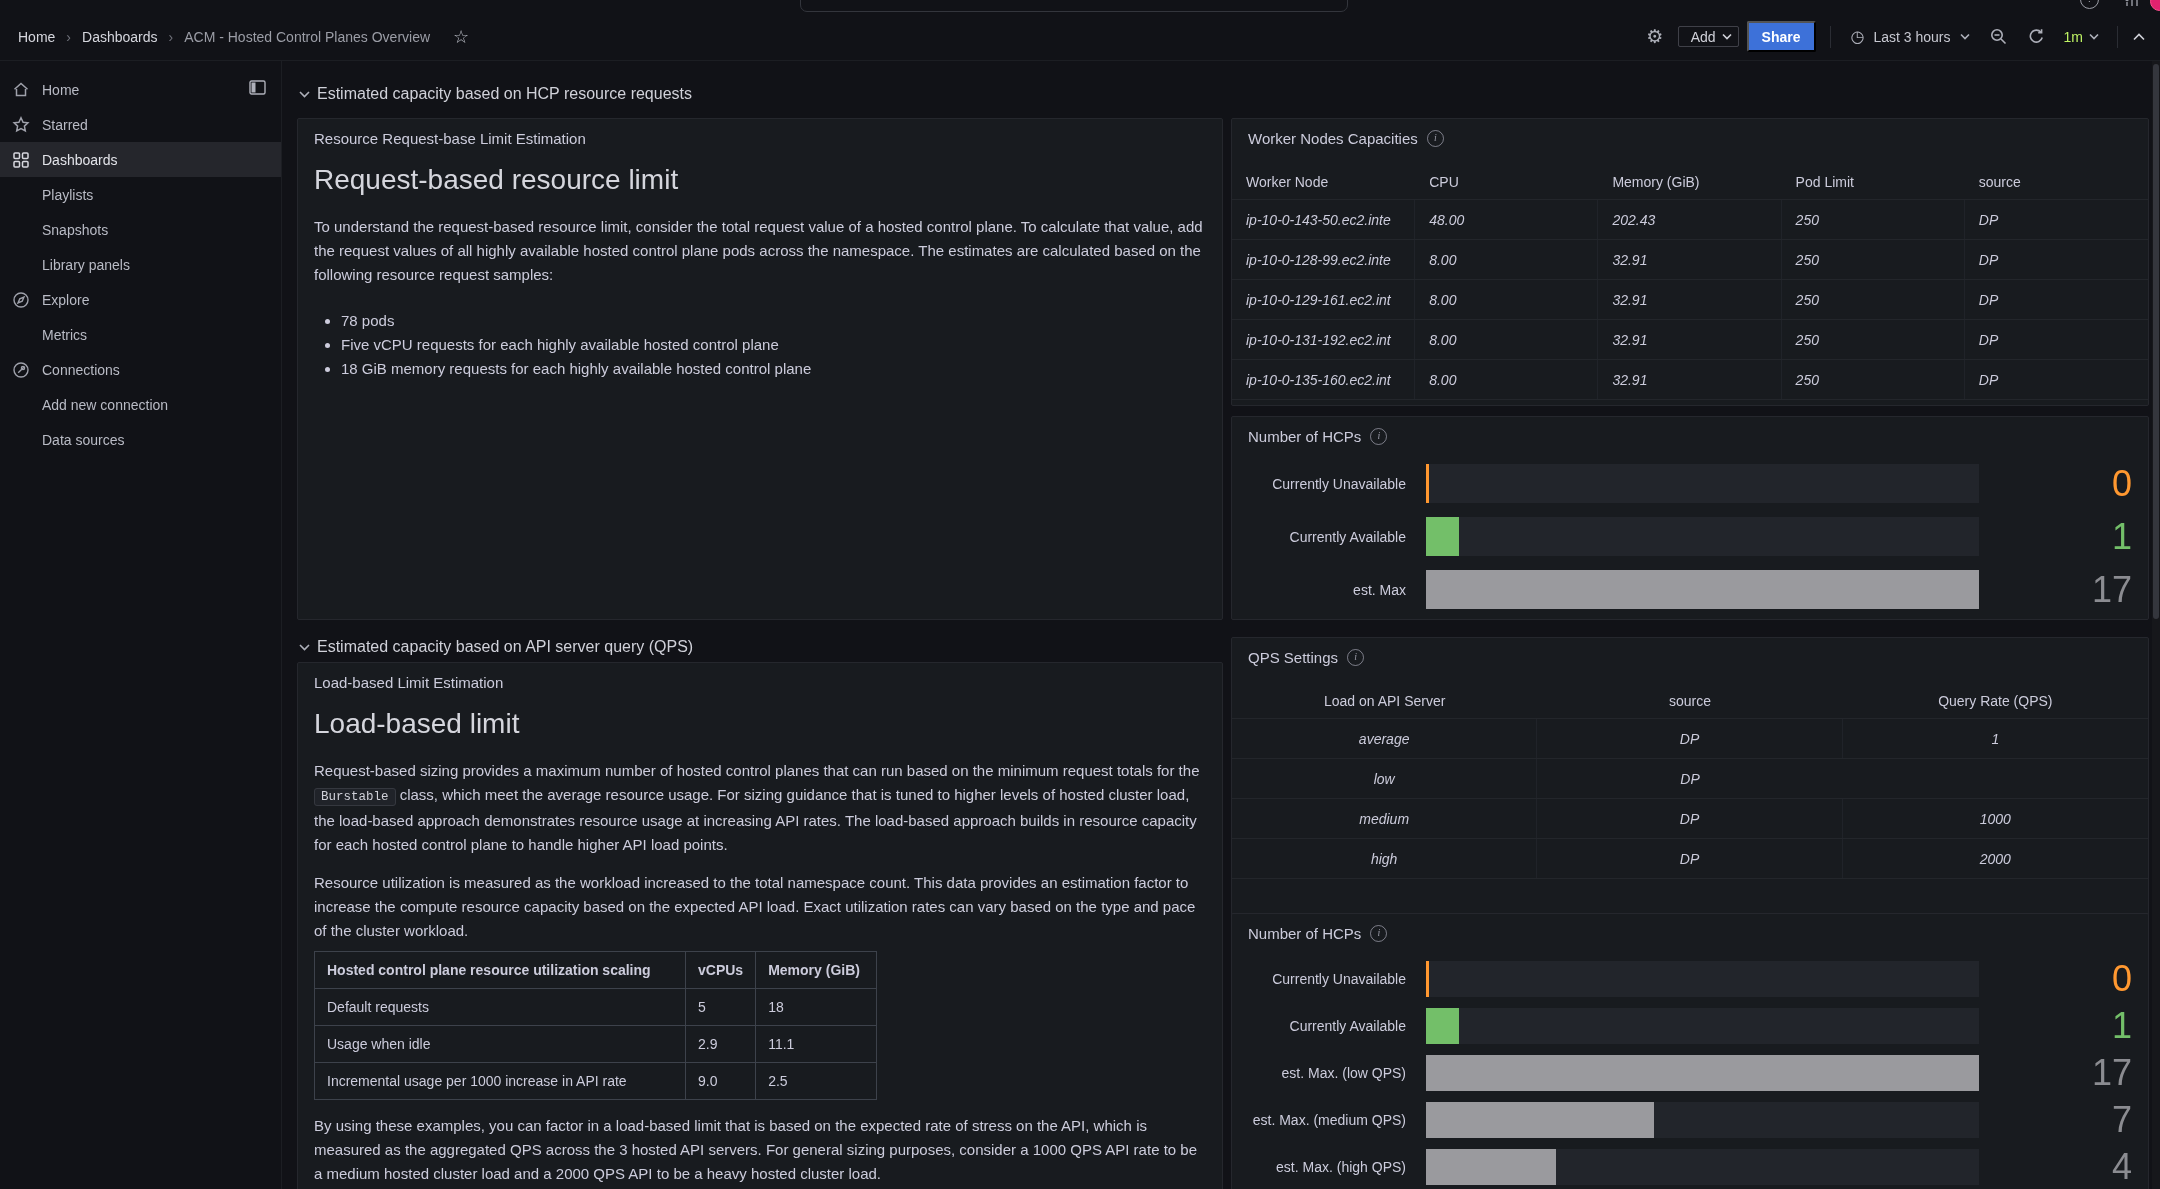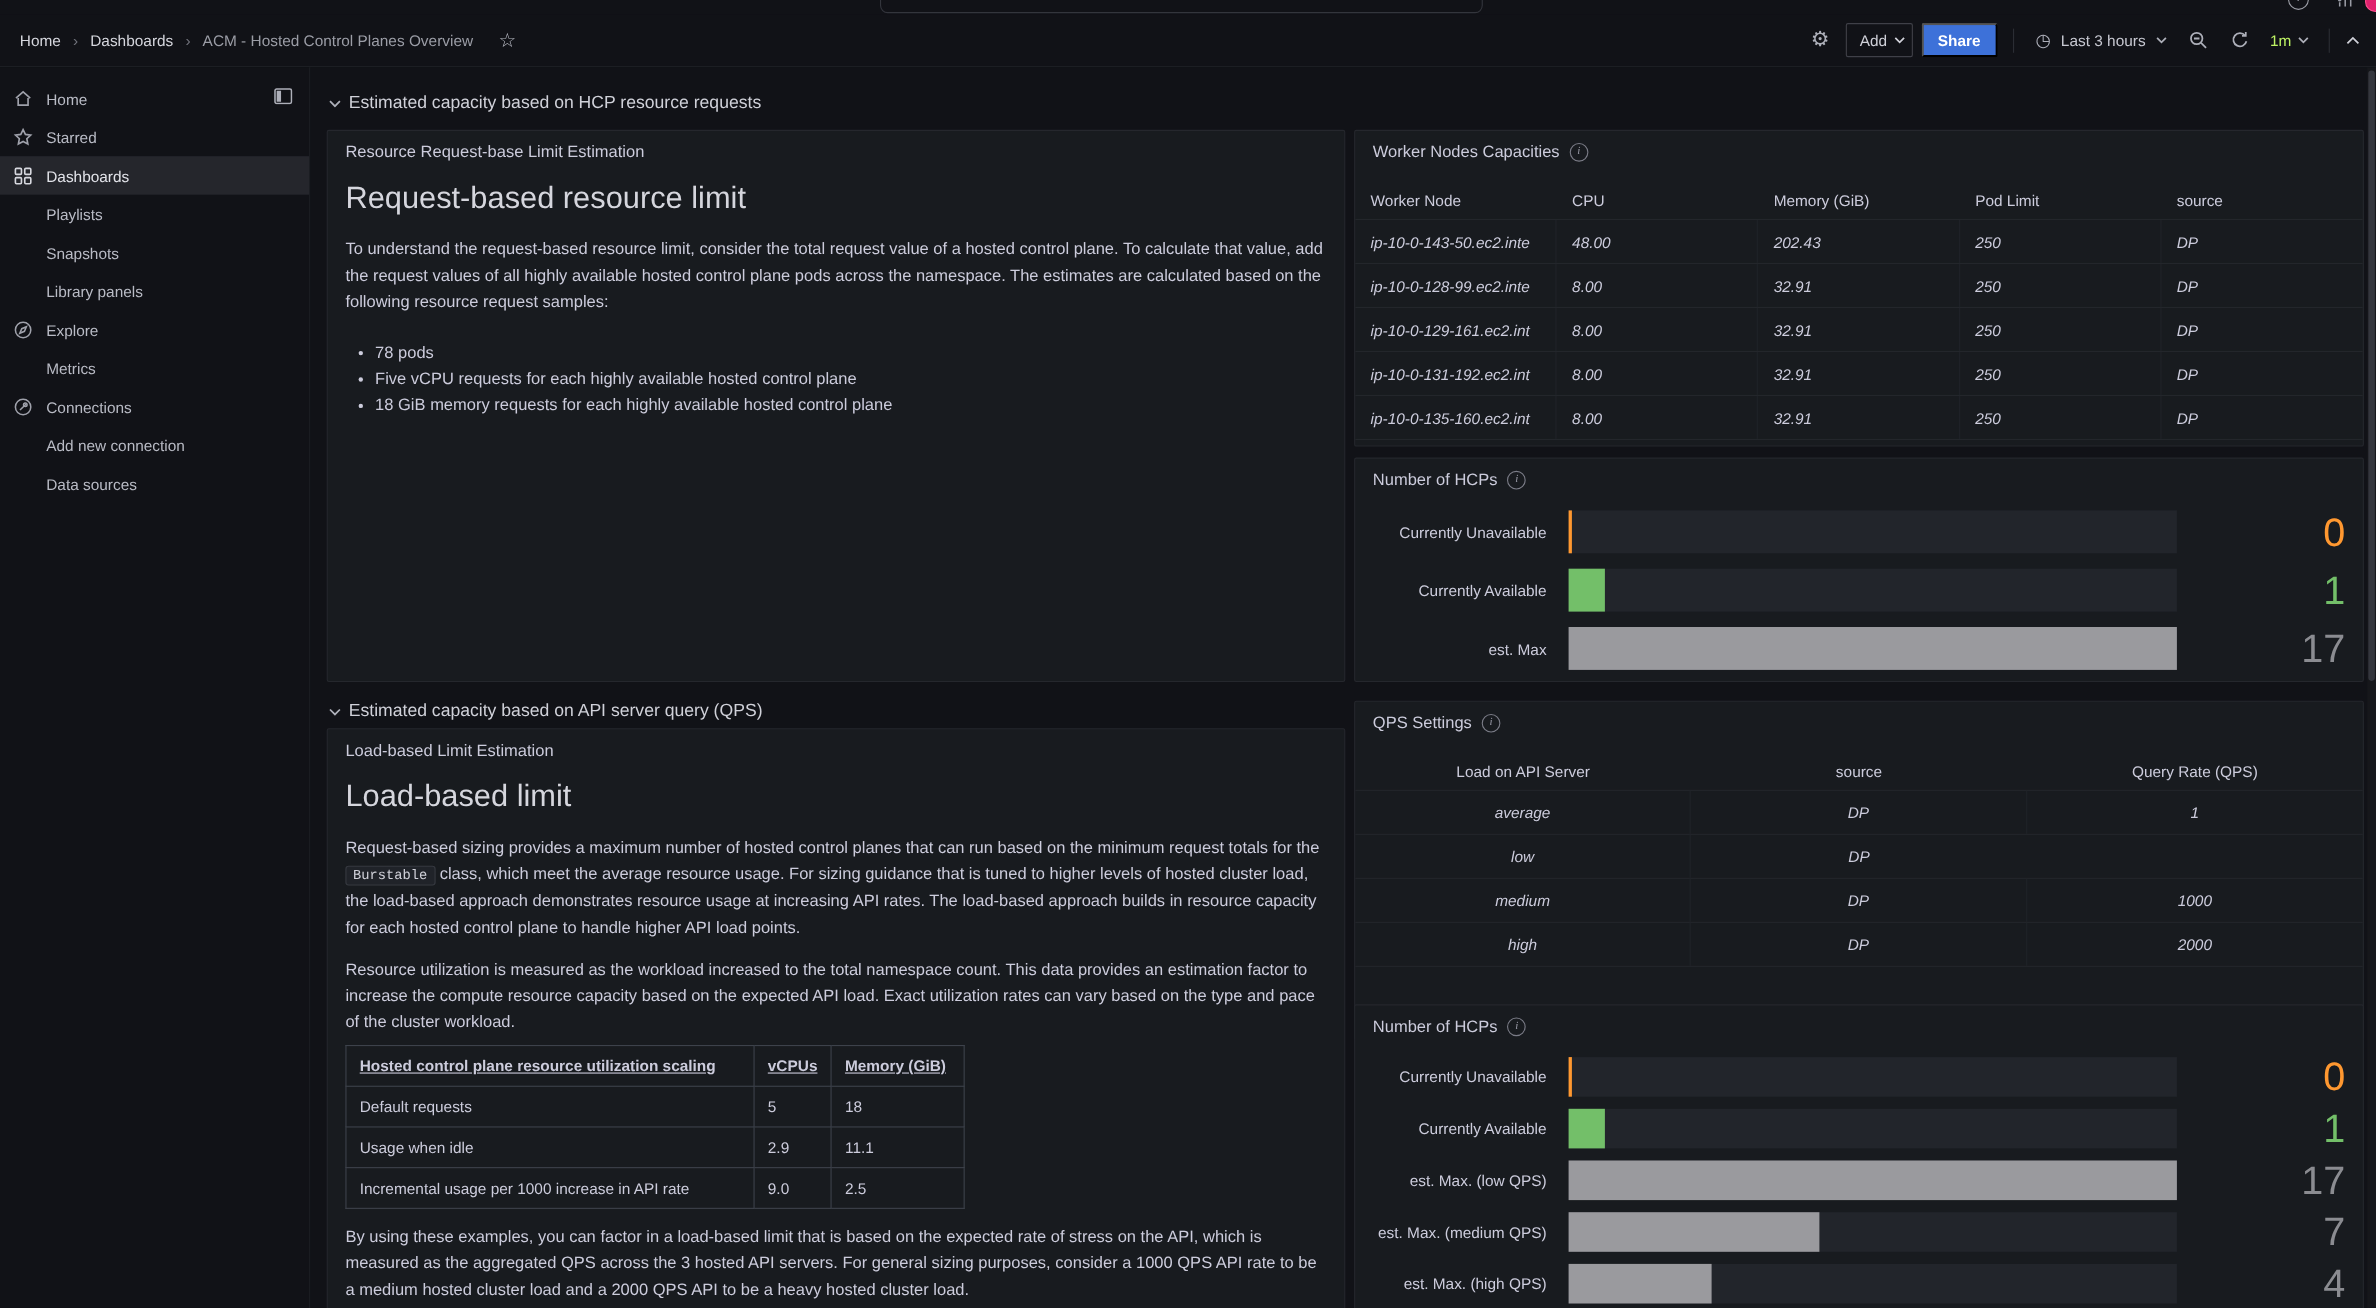--- a/index.html
+++ b/index.html
@@ -20,21 +20,21 @@
   .toolbar{position:absolute;left:0;top:13px;width:100%;height:48px;box-sizing:border-box;
            border-bottom:1px solid #1c1e23;display:flex;align-items:center;padding:0 14px 0 18px;background:#111217;z-index:4;}
   .crumbs{display:flex;align-items:center;gap:11px;font-size:14px;}
   .crumb{color:#d5d6dd;cursor:pointer;}
   .crumb.current{color:#9b9da6;}
   .crumb-sep{color:#70727b;font-size:14px;}
   .star-btn{margin-left:12px;color:#b7b9c2;font-size:18px;line-height:18px;}
   .tb-right{margin-left:auto;display:flex;align-items:center;gap:8px;}
   .icon-btn{width:30px;height:30px;display:flex;align-items:center;justify-content:center;color:#adafb9;}
   .gear-glyph{font-size:19px;line-height:19px;font-family:"DejaVu Sans",sans-serif;}
-  .btn-add{height:31px;padding:0 6px 0 12px;border:1px solid rgba(204,204,220,.25);border-radius:2px;
+  .btn-add{height:21px;padding:0 6px 0 12px;border:1px solid rgba(204,204,220,.25);border-radius:2px;
            display:flex;align-items:center;gap:6px;font-size:14px;color:#d0d1d9;background:transparent;}
   .btn-share{height:31px;padding:0 13px;background:#3d71d9;border-radius:2px;color:#fff;
              font-size:14px;font-weight:700;display:flex;align-items:center;}
   .tb-div{width:1px;height:22px;background:#2b2d34;margin:0 6px;}
   .time-btn{display:flex;align-items:center;gap:9px;font-size:14px;color:#c7c8d1;height:31px;padding:0 6px;}
   .clock-glyph{font-size:16px;line-height:16px;color:#adafb9;font-family:"DejaVu Sans",sans-serif;}
   .interval{display:flex;align-items:center;gap:6px;font-size:14px;color:#bef264;height:31px;padding:0 4px;}
   
   .sidebar{position:absolute;left:0;top:61px;width:282px;bottom:0;box-sizing:border-box;
            border-right:1px solid #1c1e23;padding-top:11px;background:#111217;}
@@ -62,21 +62,21 @@
   .md{padding:0 16px;font-size:15px;line-height:24px;color:#ccccdc;}
   .md-h1{font-size:28px;font-weight:500;margin:10px 0 18px;color:#d5d6dd;line-height:34px;}
   .md p{margin:0;}
   .md .p-gap{margin-top:14px;}
   .md ul{margin:22px 0 0;padding-left:27px;}
   .md li{margin:0;}
   .code-chip{font-family:"Liberation Mono",monospace;font-size:12.5px;background:#202329;
              border:1px solid #35383f;border-radius:3px;padding:1px 6px;color:#d0d1d9;}
   .mdtable{border-collapse:collapse;margin-top:8px;font-size:14px;color:#ccccdc;}
   .mdtable th,.mdtable td{border:1px solid #3d424b;padding:6px 12px;text-align:left;height:20px;}
-  .mdtable th{font-weight:700;text-decoration:underline;}
+  .mdtable th{font-weight:700;}
   .mdt-c0{width:346px;} .mdt-c1{width:44px;} .mdt-c2{width:96px;}
   
   .gtable{margin-top:12px;}
   .gt-head,.gt-row{display:grid;align-items:center;}
   .cols5{grid-template-columns:repeat(5,1fr);}
   .cols3{grid-template-columns:repeat(3,1fr);}
   .gt-head{height:34px;font-weight:500;color:#ccccdc;font-size:14px;border-bottom:1px solid #23262b;}
   .gt-row{height:39px;font-size:14px;border-bottom:1px solid #23262b;}
   .gt-cell{padding:0 8px 0 14px;white-space:nowrap;overflow:hidden;box-sizing:border-box;height:100%;
            display:flex;align-items:center;}

